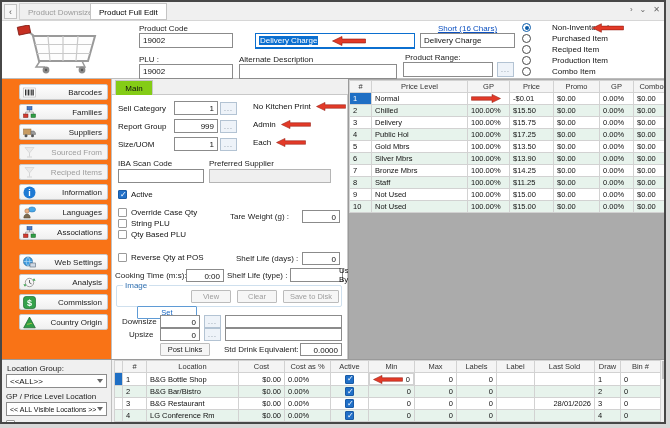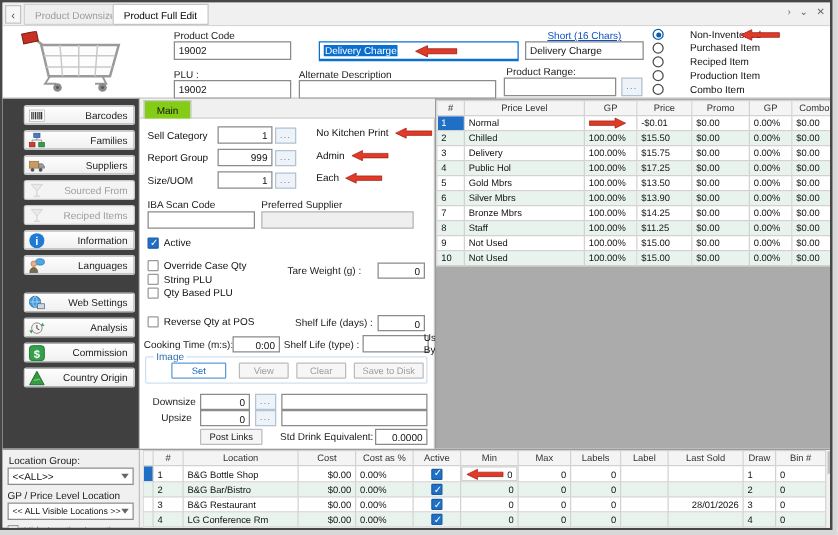--- a/index.html
+++ b/index.html
@@ -20,21 +20,21 @@
   .inp.dis{background:#efefef;border-color:#b5b5b5;}
   .inp.focus{border:1px solid #0b6fd0;border-bottom-width:2px;}
   .hl{background:#0b6fd0;color:#fff;padding:0 1px;}
   .link{color:#0b50c0;text-decoration:underline;}
   .btn3{position:absolute;width:17px;border:1px solid #b3c3d3;background:#eef3f9;color:#6b7b8b;text-align:center;line-height:12px;font-size:7px;letter-spacing:1px;}
   .rad-row{position:absolute;display:flex;align-items:center;gap:21px;}
   .rad{width:9px;height:9px;border:1px solid #4a4a4a;border-radius:50%;background:#fff;position:relative;flex:none;}
   .rad.on{border-color:#0b5cab;}
   .rad.on::after{content:"";position:absolute;inset:1.5px;border-radius:50%;background:#0b5cab;}
   
-  .sidebar{position:absolute;left:0;top:77px;width:110px;height:280px;background:#404040;border-right:1px solid #c0c0c0;padding-top:5px;}
+  .sidebar{position:absolute;left:0;top:77px;width:110px;height:280px;background:#f97316;border-right:1px solid #c0c0c0;padding-top:5px;}
   .sb-group + .sb-group{margin-top:14px;}
   .sb-btn{margin:0 3px 4px 17px;height:16px;border:1px solid #c9c9c9;border-radius:2px;background:linear-gradient(#fefefe,#f0f0f0);display:flex;align-items:center;padding:0 5px 0 3px;}
   .sb-btn.dis{background:#f4f4f4;}
   .sb-ic{width:13px;height:13px;flex:none;}
   .sb-ic svg{display:block;}
   .sb-btn.dis .sb-ic{opacity:.45;filter:grayscale(1);}
   .sb-lbl{flex:1;text-align:right;font-size:8px;color:#1b1b1b;}
   .sb-btn.dis .sb-lbl{color:#9d9d9d;}
   
   .main-area{position:absolute;left:110px;top:77px;width:236px;height:280px;background:#f0f0f0;}
@@ -226,20 +226,31 @@
         <div class="sb-btn">
           <span class="sb-ic">
             <svg viewBox="0 0 13 13" width="13" height="13">
               <ellipse cx="9" cy="3.5" rx="3.6" ry="2.6" fill="#49a8e8" stroke="#2b6fa8" stroke-width="0.5"></ellipse>
               <circle cx="4" cy="5" r="2.2" fill="#e8b188" stroke="#9c6a43" stroke-width="0.5"></circle>
               <path d="M0.8 12c0-2.5 1.4-4 3.2-4s3.2 1.5 3.2 4z" fill="#7b6a4f" stroke="#54462f" stroke-width="0.5"></path>
             </svg>
           </span>
           <span class="sb-lbl">Languages</span>
         </div>
+        <div class="sb-btn">
+          <span class="sb-ic">
+            <svg viewBox="0 0 13 13" width="13" height="13">
+              <path d="M6.5 4v2M2.7 8V6h7.6v2" stroke="#8a8a8a" fill="none" stroke-width="0.7"></path>
+              <rect x="4" y="0.5" width="5" height="3.5" fill="#4a79c4" stroke="#27477e" stroke-width="0.5"></rect>
+              <rect x="0.5" y="8" width="4.5" height="3.5" fill="#d23b2f" stroke="#7d1d15" stroke-width="0.5"></rect>
+              <rect x="8" y="8" width="4.5" height="3.5" fill="#2f9e44" stroke="#1a6328" stroke-width="0.5"></rect>
+            </svg>
+          </span>
+          <span class="sb-lbl">Associations</span>
+        </div>
       </div>
       <div class="sb-group">
         <div class="sb-btn">
           <span class="sb-ic">
             <svg viewBox="0 0 13 13" width="13" height="13">
               <circle cx="5" cy="5.5" r="4.5" fill="#3f9ce0" stroke="#1f5f8f" stroke-width="0.6"></circle>
               <path d="M0.5 5.5h9M5 1a6.5 6.5 0 010 9M5 1a6.5 6.5 0 000 9" stroke="#d7ecf8" stroke-width="0.5" fill="none"></path>
               <rect x="7" y="7" width="5.5" height="4" fill="#cfd9e4" stroke="#5a6a7a" stroke-width="0.6"></rect>
             </svg>
           </span>
@@ -357,21 +368,21 @@
       <div class="inp num" style="left:74px;top:174px;width:38px;height:13px;">0:00</div>
       <span class="lbl" style="left:115px;top:176px;">Shelf Life (type) :</span>
       <div class="ddl" style="left:178px;top:173px;width:52px;padding-left:48px;">
           <span class="ddtx">Use By</span>
           <span class="dd-arr"></span>
         </div>
 
       <div class="grpbox" style="left:4px;top:190px;width:226px;height:22px;">
         <span class="grp-lbl">Image</span>
         <div id="image-buttons">
-            <div class="ibtn pri" style="left: 20px; top: 4px; width: 44px;">Set</div>
+            <div class="ibtn pri" style="left: 20px; top: 20px; width: 60px;">Set</div>
             <div class="ibtn dis" style="left: 74px; top: 4px; width: 40px;">View</div>
             <div class="ibtn dis" style="left: 120px; top: 4px; width: 40px;">Clear</div>
             <div class="ibtn dis" style="left: 166px; top: 4px; width: 56px;">Save to Disk</div>
           </div>
       </div>
 
       <span class="lbl" style="left:10px;top:222px;">Downsize</span>
       <div class="inp num" style="left:48px;top:220px;width:40px;height:13px;">0</div>
       <div class="btn3" style="left:92px;top:220px;height:13px;">...</div>
       <div class="inp" style="left:113px;top:220px;width:117px;height:13px;"></div>

